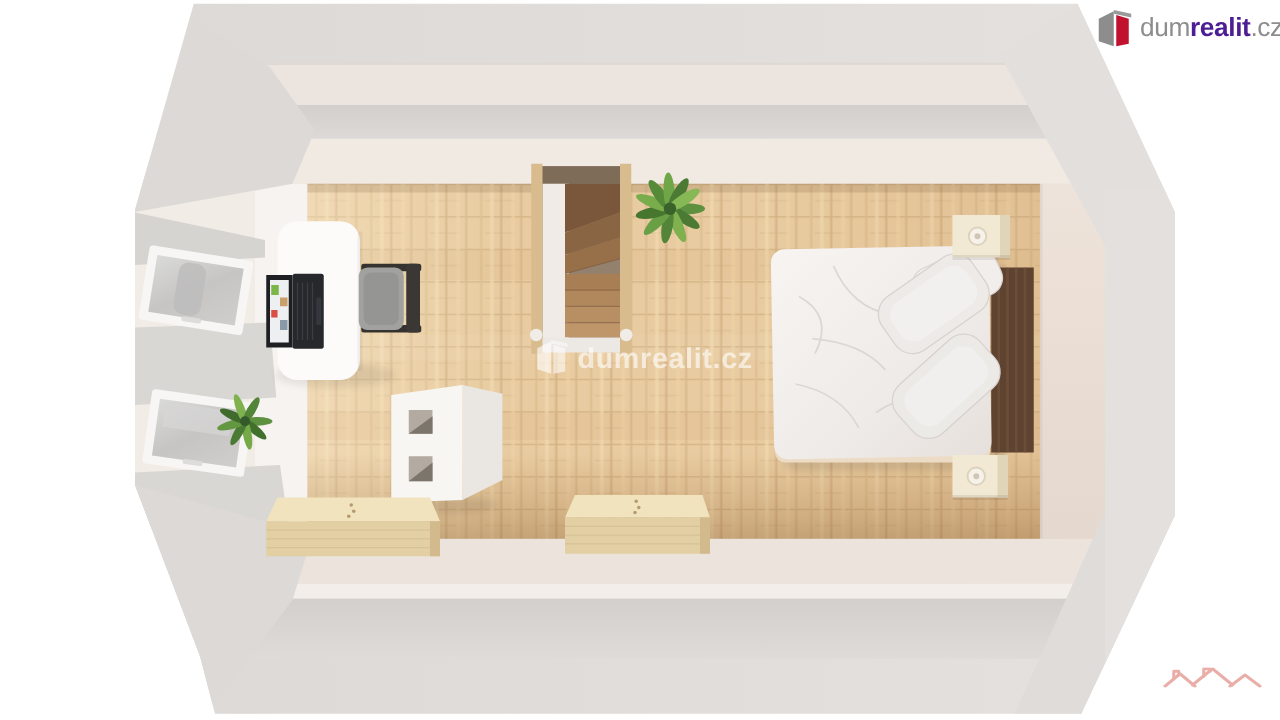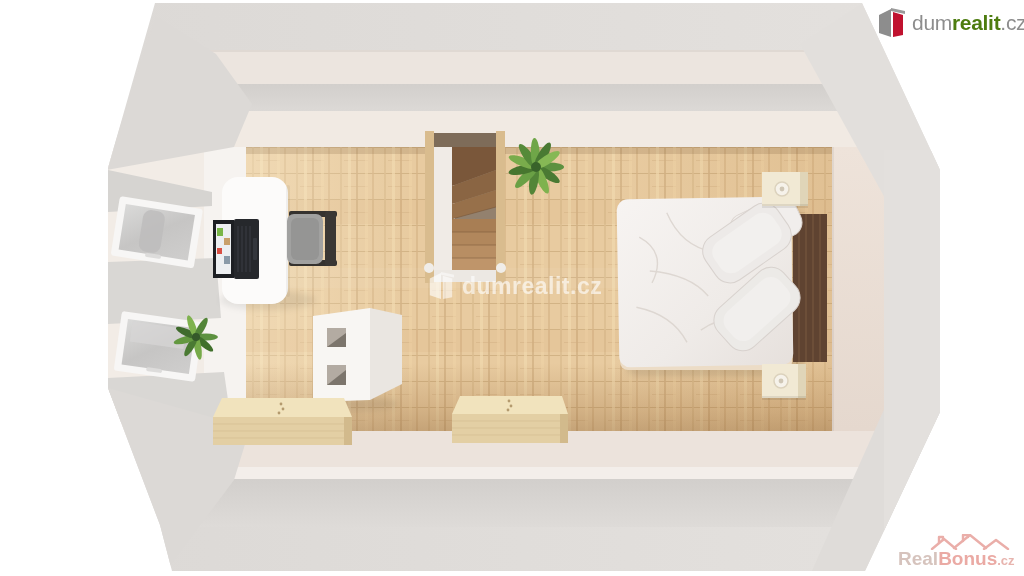--- a/index.html
+++ b/index.html
@@ -1,21 +1,21 @@
 <!DOCTYPE html>
 <html><head>
 <meta charset="utf-8">
 <style>
   html,body{margin:0;padding:0;background:#ffffff;}
   .stage{position:relative;width:1024px;height:576px;background:#ffffff;overflow:hidden;
          font-family:"Liberation Sans",sans-serif;}
   .stage svg.scene{position:absolute;left:0;top:0;}
   .logo-tr{position:absolute;left:876px;top:8px;display:flex;align-items:center;gap:6px;}
   .logo-tr .logo-text{font-size:21px;letter-spacing:-0.3px;color:#8d8d8d;white-space:nowrap;}
-  .logo-tr .logo-text .em{color:#4d7c0f;font-weight:bold;}
+  .logo-tr .logo-text .em{color:#4c1d95;font-weight:bold;}
   .wm-center{position:absolute;left:427px;top:272px;display:flex;align-items:center;gap:7px;
              opacity:0.62;}
   .wm-center .wm-text{font-size:23px;font-weight:bold;color:#ffffff;letter-spacing:0.5px;}
   .wm-br{position:absolute;left:898px;top:534px;width:122px;opacity:0.8;}
   .wm-br .roofs{display:block;margin-left:32px;height:16px;}
   .wm-br .rb-text{font-size:19px;font-weight:bold;white-space:nowrap;line-height:18px;}
   .wm-br .rb-real{color:#ccb5ad;}
   .wm-br .rb-bonus{color:#e6958e;}
   .wm-br .rb-cz{color:#e2a29b;font-size:13px;}
 </style>
@@ -333,16 +333,15 @@
 <div class="wm-br">
   <svg class="roofs" width="80" height="16" viewBox="0 0 80 16">
     <g fill="none" stroke="#e59a94" stroke-width="2.4" stroke-linecap="round" stroke-linejoin="round">
       <path d="M2,15 L14,5 L26,15"></path>
       <path d="M9,9 V3 H13 V6"></path>
       <path d="M24,14 L40,1 L56,14"></path>
       <path d="M33,7 V1 H38 V3"></path>
       <path d="M54,15 L66,6 L78,15"></path>
     </g>
   </svg>
-  <div class="rb-text"><span class="rb-real">Real</span><span class="rb-bonus">Bonus</span><span class="rb-cz">.cz</span></div>
 </div>
 
 </div>
 
 </body></html>

